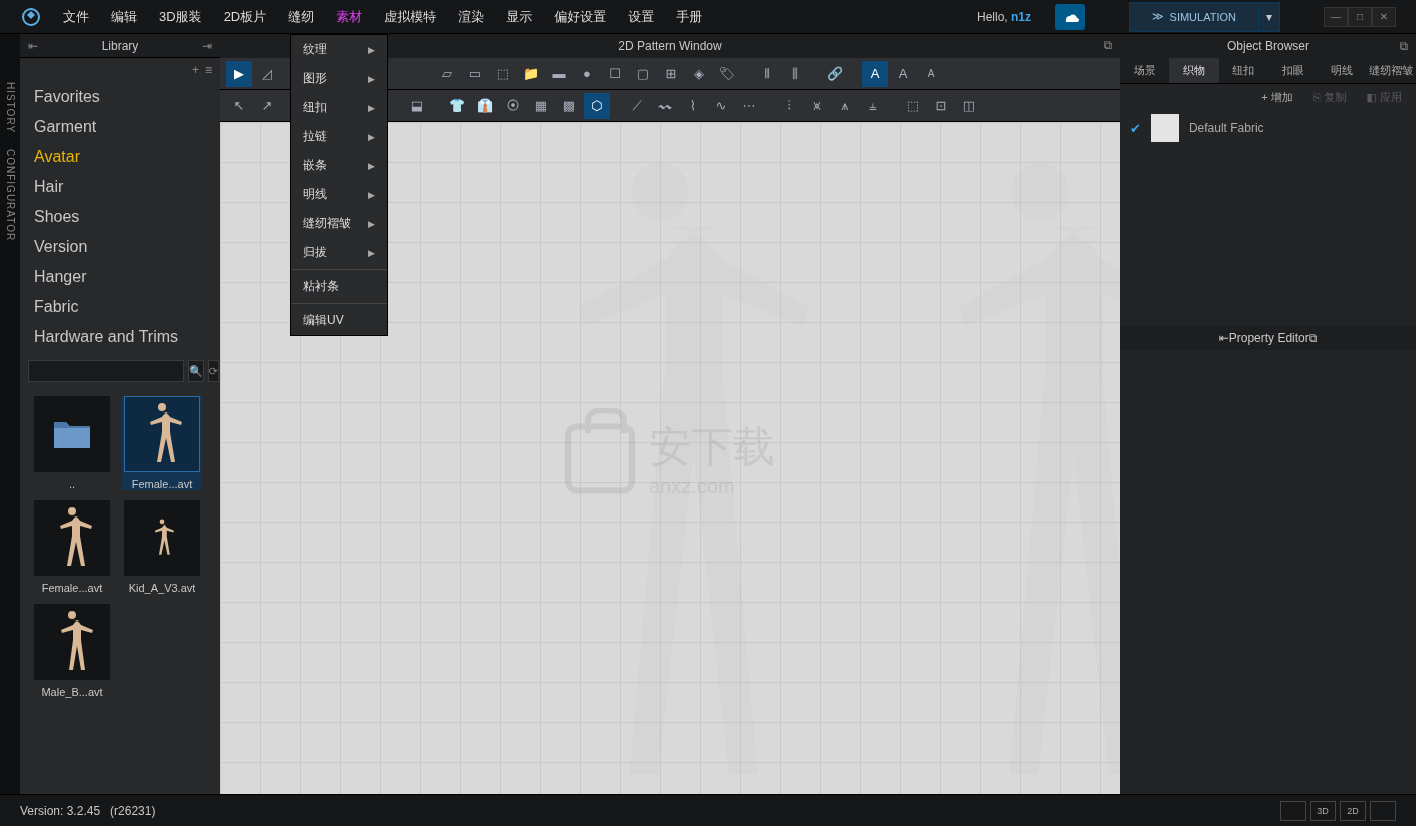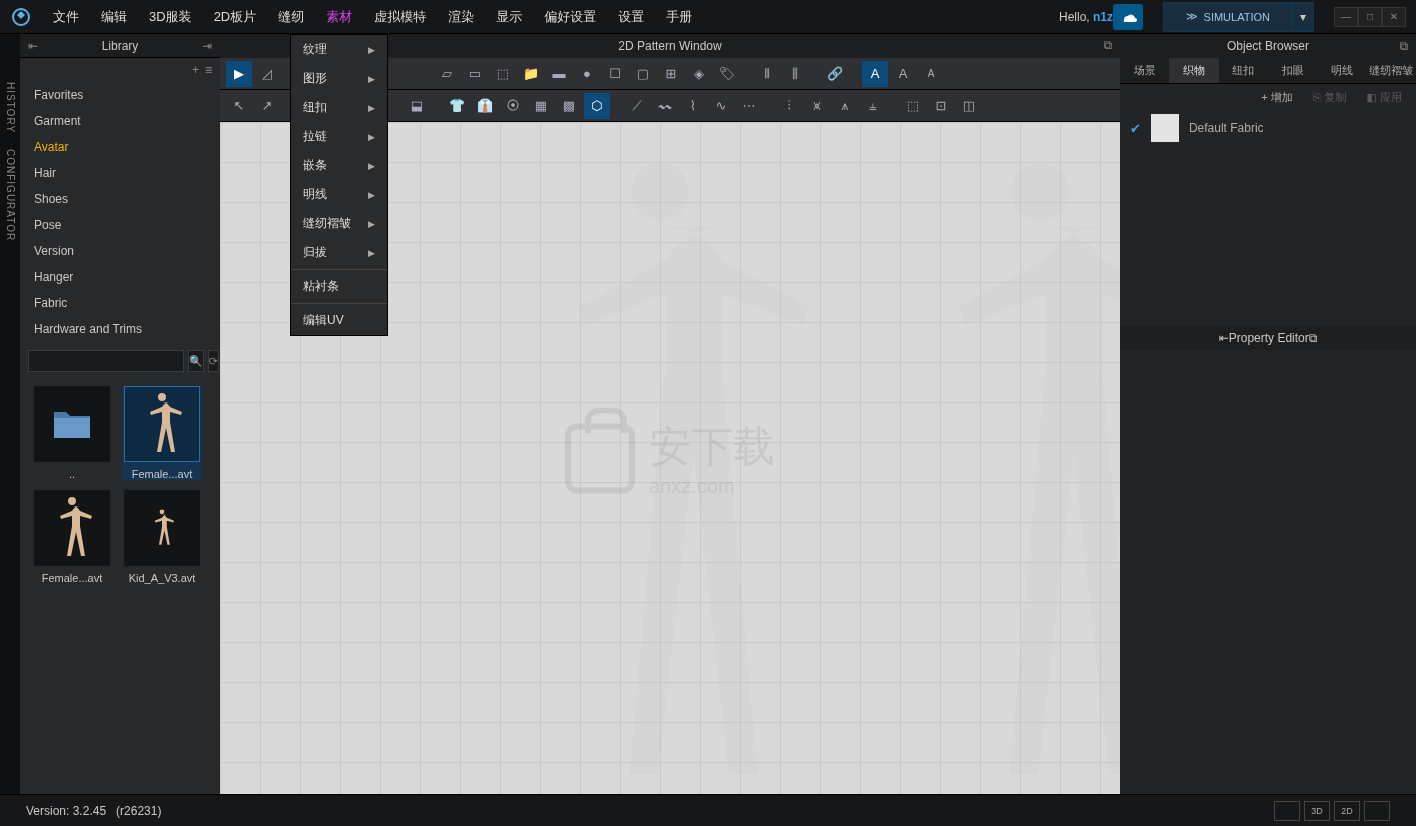--- a/index.html
+++ b/index.html
@@ -1,41 +1,41 @@
 <!DOCTYPE html>
 <html><head>
 <meta charset="utf-8">
 <style>
 *{margin:0;padding:0;box-sizing:border-box;font-family:Arial,"Microsoft YaHei",sans-serif;user-select:none}
 body{width:1416px;height:826px;background:#161719;color:#c8c8c8;font-size:12px;overflow:hidden;position:relative}
-.menubar{height:34px;background:#161719;display:flex;align-items:center;padding:0 10px;border-bottom:1px solid #000}
+.menubar{height:34px;background:#161719;display:flex;align-items:center;padding:0 20px;border-bottom:1px solid #000}
 .logo{width:22px;height:22px;margin-right:10px;display:flex;align-items:center;justify-content:center}
 .menu-items{display:flex;gap:0}
 .menu-item{padding:8px 11px;font-size:13px;cursor:pointer;color:#ddd}
 .menu-item.active{color:#d946ef}
-.menubar-right{margin-left:auto;display:flex;align-items:center;gap:0}
+.menubar-right{margin-left:auto;display:flex;align-items:center;gap:24px}
 .hello{font-size:12px;color:#c8c8c8}
 .hello .user{color:#3aa5e8;font-weight:bold}
 .cloud-btn{width:30px;height:26px;background:#005a8c;border-radius:3px;display:flex;align-items:center;justify-content:center}
 .sim-btn{width:130px;height:30px;background:#1a2d3f;border:1px solid #0a3a5a;display:flex;align-items:center;justify-content:center;gap:6px;font-size:11px;color:#9cc4e0;margin-left:20px}
 .sim-drop{width:22px;height:30px;background:#1a2d3f;border:1px solid #0a3a5a;display:flex;align-items:center;justify-content:center;margin-left:-1px}
 .win-ctrl{display:flex;gap:0;margin-left:20px}
 .win-btn{width:24px;height:20px;display:flex;align-items:center;justify-content:center;color:#888;font-size:10px;border:1px solid #333;background:#222}
 
 .main{display:flex;height:760px}
 .side-tabs{width:20px;background:#0f1011;display:flex;flex-direction:column;align-items:center;padding-top:40px}
 .side-tab{writing-mode:vertical-rl;font-size:10px;color:#888;padding:8px 3px;letter-spacing:1px}
 
 .library{width:200px;background:#28292b;display:flex;flex-direction:column}
 .lib-header{height:24px;background:#1d1e20;display:flex;align-items:center;padding:0 8px;border-bottom:1px solid #000}
 .lib-header .icons{display:flex;gap:6px;color:#888}
 .lib-title{flex:1;text-align:center;font-size:12px}
 .lib-top-icons{height:24px;display:flex;align-items:center;justify-content:flex-end;padding:0 8px;gap:6px;color:#888}
 .lib-list{flex:0 0 auto}
-.lib-item{padding:6px 14px;font-size:12px;cursor:pointer}
+.lib-item{padding:6px 14px;font-size:16px;cursor:pointer}
 .lib-item.active{color:#eab308}
 .lib-search{margin:8px;height:22px;display:flex;gap:4px}
 .lib-search input{flex:1;background:#1a1b1d;border:1px solid #3a3b3d;color:#ccc;padding:0 6px;font-size:11px}
 .lib-search .sicon{width:22px;height:22px;background:#1a1b1d;border:1px solid #3a3b3d;display:flex;align-items:center;justify-content:center;color:#888;font-size:11px}
 .lib-grid{flex:1;display:flex;flex-wrap:wrap;gap:10px;padding:6px 12px;align-content:flex-start}
 .lib-thumb{width:80px;display:flex;flex-direction:column;align-items:center;cursor:pointer}
 .lib-thumb .img{width:76px;height:76px;background:#131415;display:flex;align-items:center;justify-content:center;margin-bottom:6px}
 .lib-thumb.selected .img{background:#0d2a42;border:1px solid #2a6ca8}
 .lib-thumb .lbl{font-size:11px;text-align:center;white-space:nowrap;overflow:hidden;text-overflow:ellipsis;width:80px}
 .lib-thumb.selected{background:#153451}
@@ -69,21 +69,21 @@
 .obj-tab.active{background:#2f3033;color:#ddd}
 .obj-toolbar{height:26px;display:flex;align-items:center;justify-content:flex-end;padding:0 6px;gap:4px}
 .obj-tbtn{padding:3px 8px;font-size:11px;color:#aaa;display:flex;align-items:center;gap:3px}
 .obj-item{height:36px;display:flex;align-items:center;padding:0 10px;gap:10px}
 .obj-check{color:#3aa5e8;font-size:13px}
 .obj-swatch{width:28px;height:28px;background:#e4e4e4}
 .obj-name{font-size:12px;color:#aaa}
 .prop-header{height:24px;background:#1d1e20;display:flex;align-items:center;justify-content:center;font-size:12px;position:relative;margin-top:180px}
 .prop-body{flex:1;background:#232426}
 
-.statusbar{height:32px;background:#161719;display:flex;align-items:center;padding:0 26px;border-top:1px solid #000;justify-content:space-between}
+.statusbar{height:32px;background:#161719;display:flex;align-items:center;padding:0 20px;border-top:1px solid #000;justify-content:space-between}
 .status-right{display:flex;gap:4px}
 .sb-btn{width:26px;height:20px;border:1px solid #444;display:flex;align-items:center;justify-content:center;font-size:9px;color:#aaa}
 
 .body-svg path{fill:#bfbfbf}
 .mini-body{width:50px;height:70px}
 .mini-body path{fill:#d8b896}
 .mini-body.kid{width:30px;height:50px}
 .folder{width:40px;height:36px}
 </style>
 </head>
@@ -194,21 +194,20 @@
     <div class="lib-top-icons">
       <span>+</span>
       <span>≡</span>
     </div>
     <div class="lib-list">
       <div class="lib-item">Favorites</div>
       <div class="lib-item">Garment</div>
       <div class="lib-item active">Avatar</div>
       <div class="lib-item">Hair</div>
       <div class="lib-item">Shoes</div>
-      <div class="lib-item">Pose</div>
       <div class="lib-item">Version</div>
       <div class="lib-item">Hanger</div>
       <div class="lib-item">Fabric</div>
       <div class="lib-item">Hardware and Trims</div>
     </div>
     <div class="lib-search">
       <input placeholder="" style="">
       <div class="sicon">🔍</div>
       <div class="sicon">⟳</div>
       <div class="sicon">☰</div>
@@ -239,20 +238,28 @@
           </div>
         <div class="lbl">Female...avt</div>
       </div>
       <div class="lib-thumb">
         <div class="img">
             <svg class="mini-body kid" viewBox="0 0 50 70">
               <path d="M25 4a4 4 0 110 8 4 4 0 010-8zM25 13c4 0 6 2 8 5l12 5-1 3-11-3v10l5 30h-4l-5-24-5 24h-4l5-30V23l-11 3-1-3 12-5c2-3 4-5 8-5z"></path>
             </svg>
           </div>
         <div class="lbl">Kid_A_V3.avt</div>
+      </div>
+      <div class="lib-thumb">
+        <div class="img">
+            <svg class="mini-body" viewBox="0 0 50 70">
+              <path d="M25 4a4 4 0 110 8 4 4 0 010-8zM25 13c5 0 7 2 9 5l12 5-1 3-11-3v10l4 30h-4l-4-24-4 24h-4l4-30V23l-11 3-1-3 12-5c2-3 4-5 9-5z"></path>
+            </svg>
+          </div>
+        <div class="lbl">Male_B...avt</div>
       </div>
     </div>
   </div>
 
   <div class="center">
     <div class="center-header">
       <span>2D Pattern Window</span>
       <span class="popout">⧉</span>
     </div>
     <div class="toolbar">

